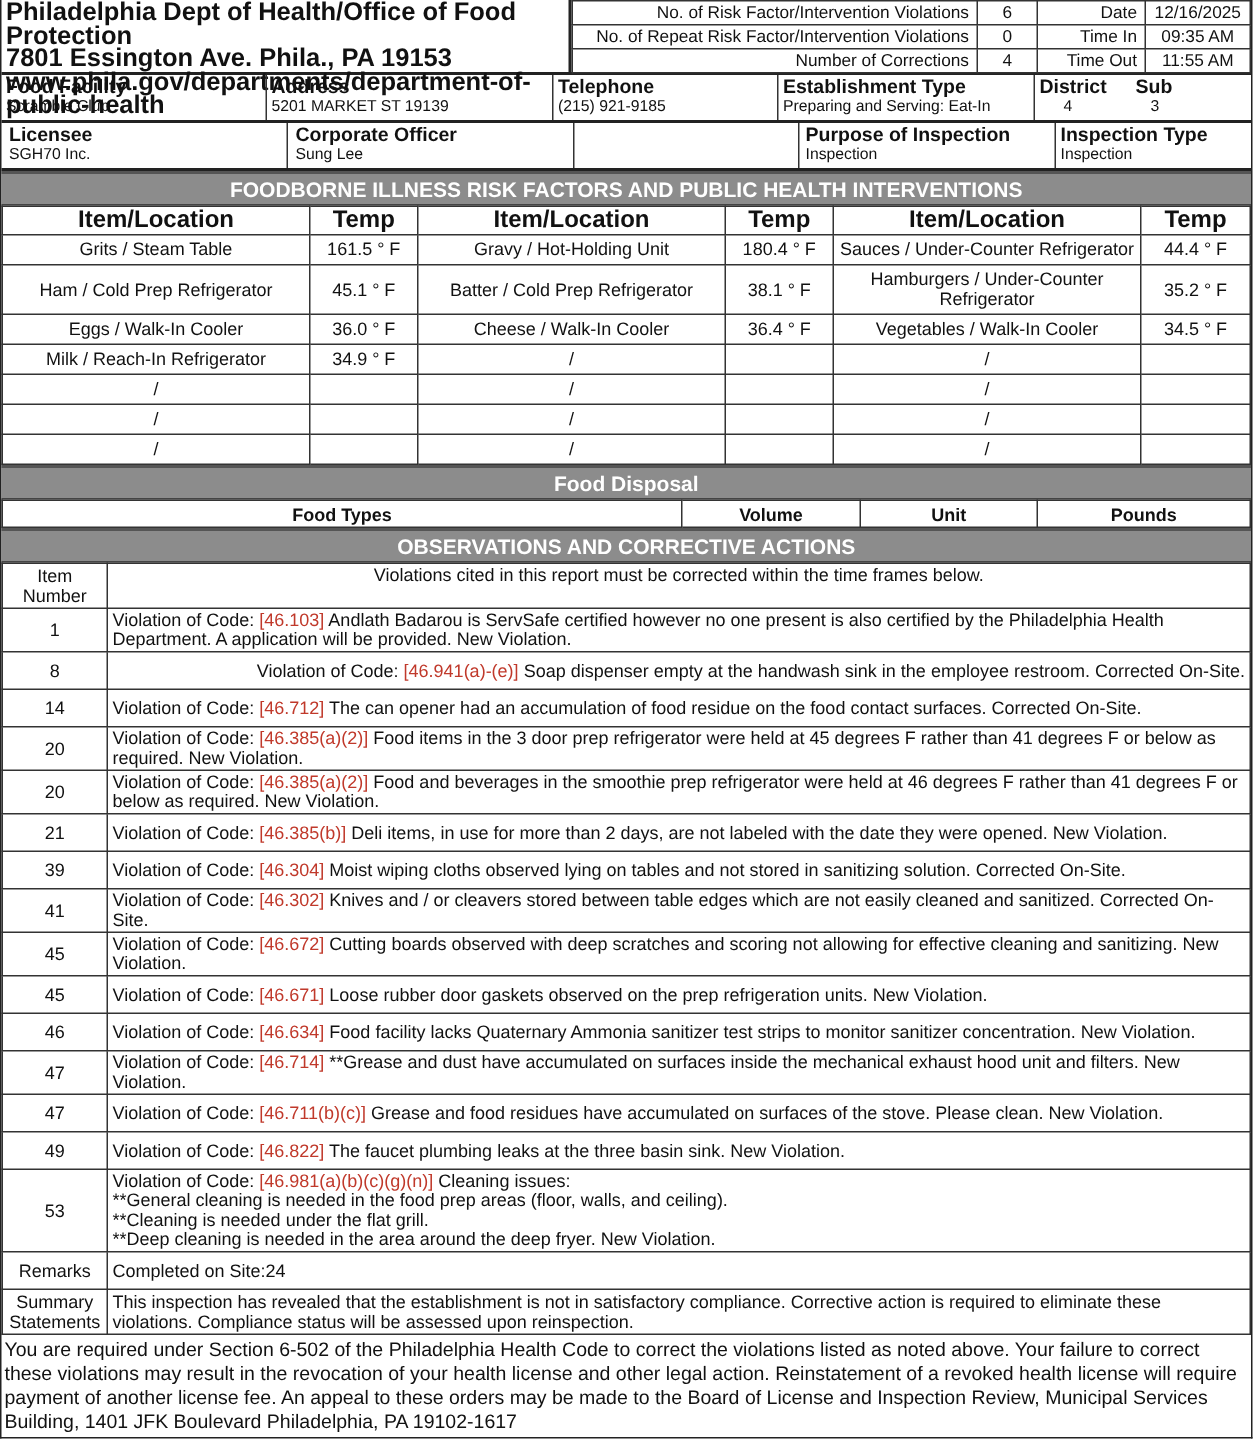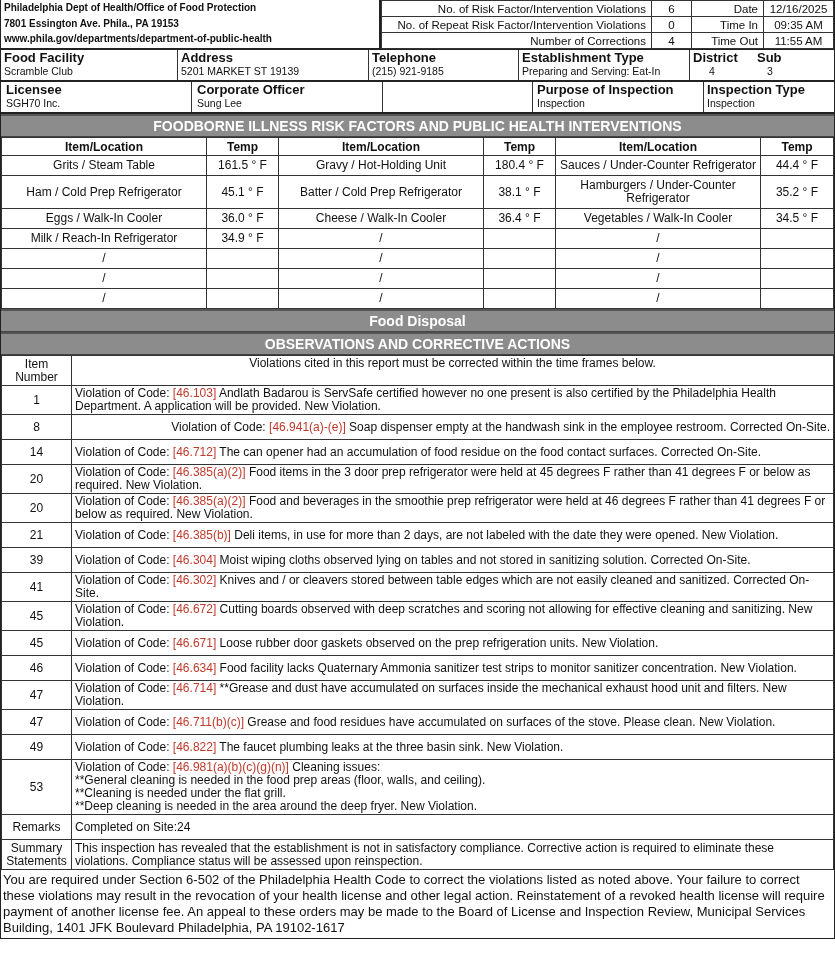--- a/index.html
+++ b/index.html
@@ -1,34 +1,34 @@
 <!DOCTYPE html>
 <html><head>
 <meta charset="utf-8">
 <style>
   html, body { margin: 0; padding: 0; background: #fff; }
   body { width: 835px; height: 960px; overflow: hidden; font-family: "Liberation Sans", sans-serif; color: #111; font-size: 12px; }
   .page { position: relative; width: 833px; border: 1px solid #222; border-top: none; }
   table { border-collapse: collapse; width: 100%; table-layout: fixed; }
   td, th { border: 1px solid #333; padding: 0 3px; vertical-align: middle; }
-  .hdr-left { font-weight: bold; font-size: 10px; line-height: 15.5px; padding: 0 3px; }
+  .hdr-left { font-weight: bold; font-size: 17px; line-height: 15.5px; padding: 0 3px; }
   .hdr-wrap { display: flex; height: 48px; border-bottom: 2px solid #222; }
   .hdr-left-box { width: 378px; border-right: 2px solid #222; padding-top: 0; }
   .counts { flex: 1; }
   .counts table td { height: 15px; font-size: 11.5px; padding: 0 5px; }
   .counts .lbl { text-align: right; }
   .counts .val { text-align: center; }
   .info-row { display: flex; border-bottom: 2px solid #222; height: 30px; }
   .info-row > div { border-right: 1px solid #333; padding: 1px 3px; box-sizing: border-box; overflow: hidden; }
   .info-row > div:last-child { border-right: none; }
   .info-row .t { font-weight: bold; font-size: 13px; line-height: 14px; }
   .info-row .v { font-size: 10.5px; line-height: 13px; }
   .band { background: #8c8c8c; color: #fff; font-weight: bold; font-size: 14px; text-align: center; height: 20px; line-height: 20px; border-top: 2px solid #555; border-bottom: 1px solid #444; }
   .temps td { font-size: 12px; text-align: center; height: 17px; line-height: 13px; padding: 1px 3px; }
-  .temps th { font-size: 12px; font-weight: bold; height: 17px; }
+  .temps th { font-size: 16px; font-weight: bold; height: 17px; }
   .temps tr.tall td { height: 30px; }
   .disp th { font-size: 12px; font-weight: bold; height: 17px; }
   .obs td { font-size: 12px; line-height: 13px; padding: 1px 3px; }
   .obs td.num { text-align: center; }
   .obs tr.r1 td { height: 22px; }
   .obs tr.r2 td { height: 26px; }
   .code { color: #c0392b; }
   .footer { font-size: 13px; line-height: 16px; padding: 2px 2px; }
   .subhead td { text-align: center; }
 </style>
@@ -198,20 +198,36 @@
           <td></td>
           <td>/</td>
           <td></td>
           <td>/</td>
           <td></td>
         </tr>
       </tbody>
   </table>
 
   <div class="band">Food Disposal</div>
+  <table class="disp">
+    <colgroup>
+        <col style="width:453px">
+        <col style="width:119px">
+        <col style="width:118px">
+        <col>
+      </colgroup>
+    <tbody>
+        <tr>
+      <th>Food Types</th>
+      <th>Volume</th>
+      <th>Unit</th>
+      <th>Pounds</th>
+    </tr>
+  </tbody>
+    </table>
 
   <div class="band">OBSERVATIONS AND CORRECTIVE ACTIONS</div>
   <table class="obs">
     <colgroup>
         <col style="width:70px">
         <col>
       </colgroup>
     <tbody id="obs-body">
       <tr class="subhead">
         <td style="height:27px">Item Number</td>

